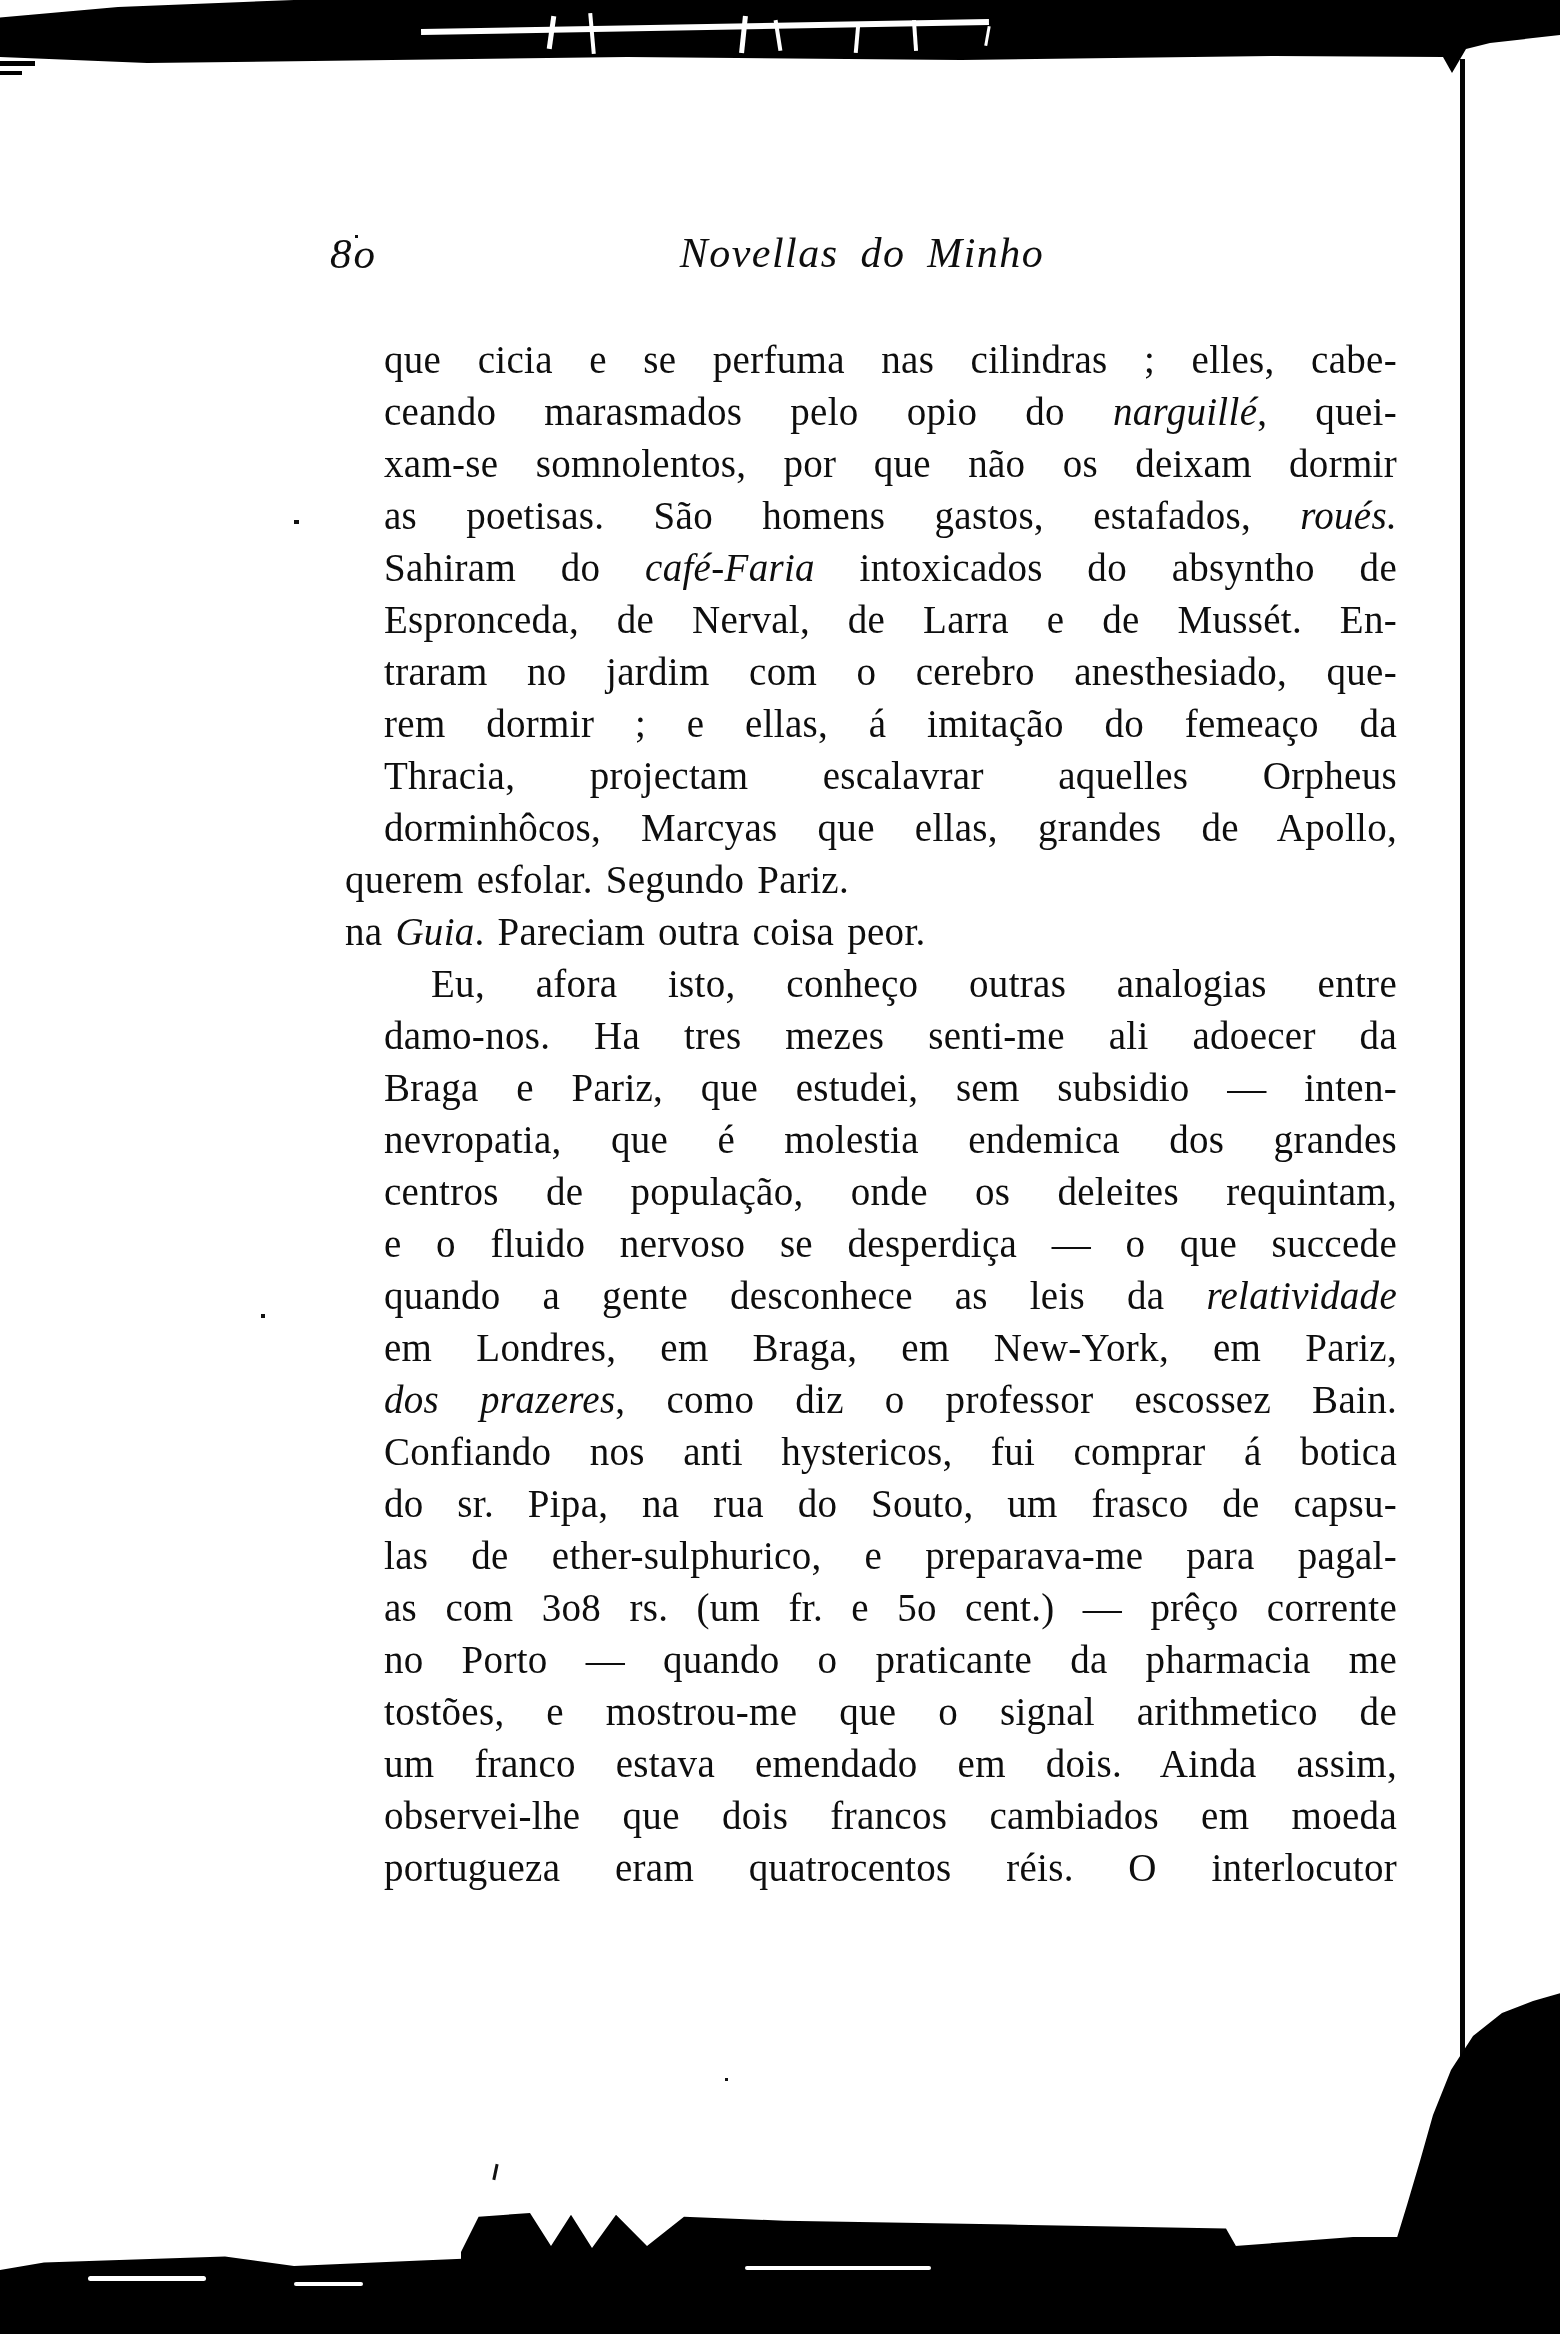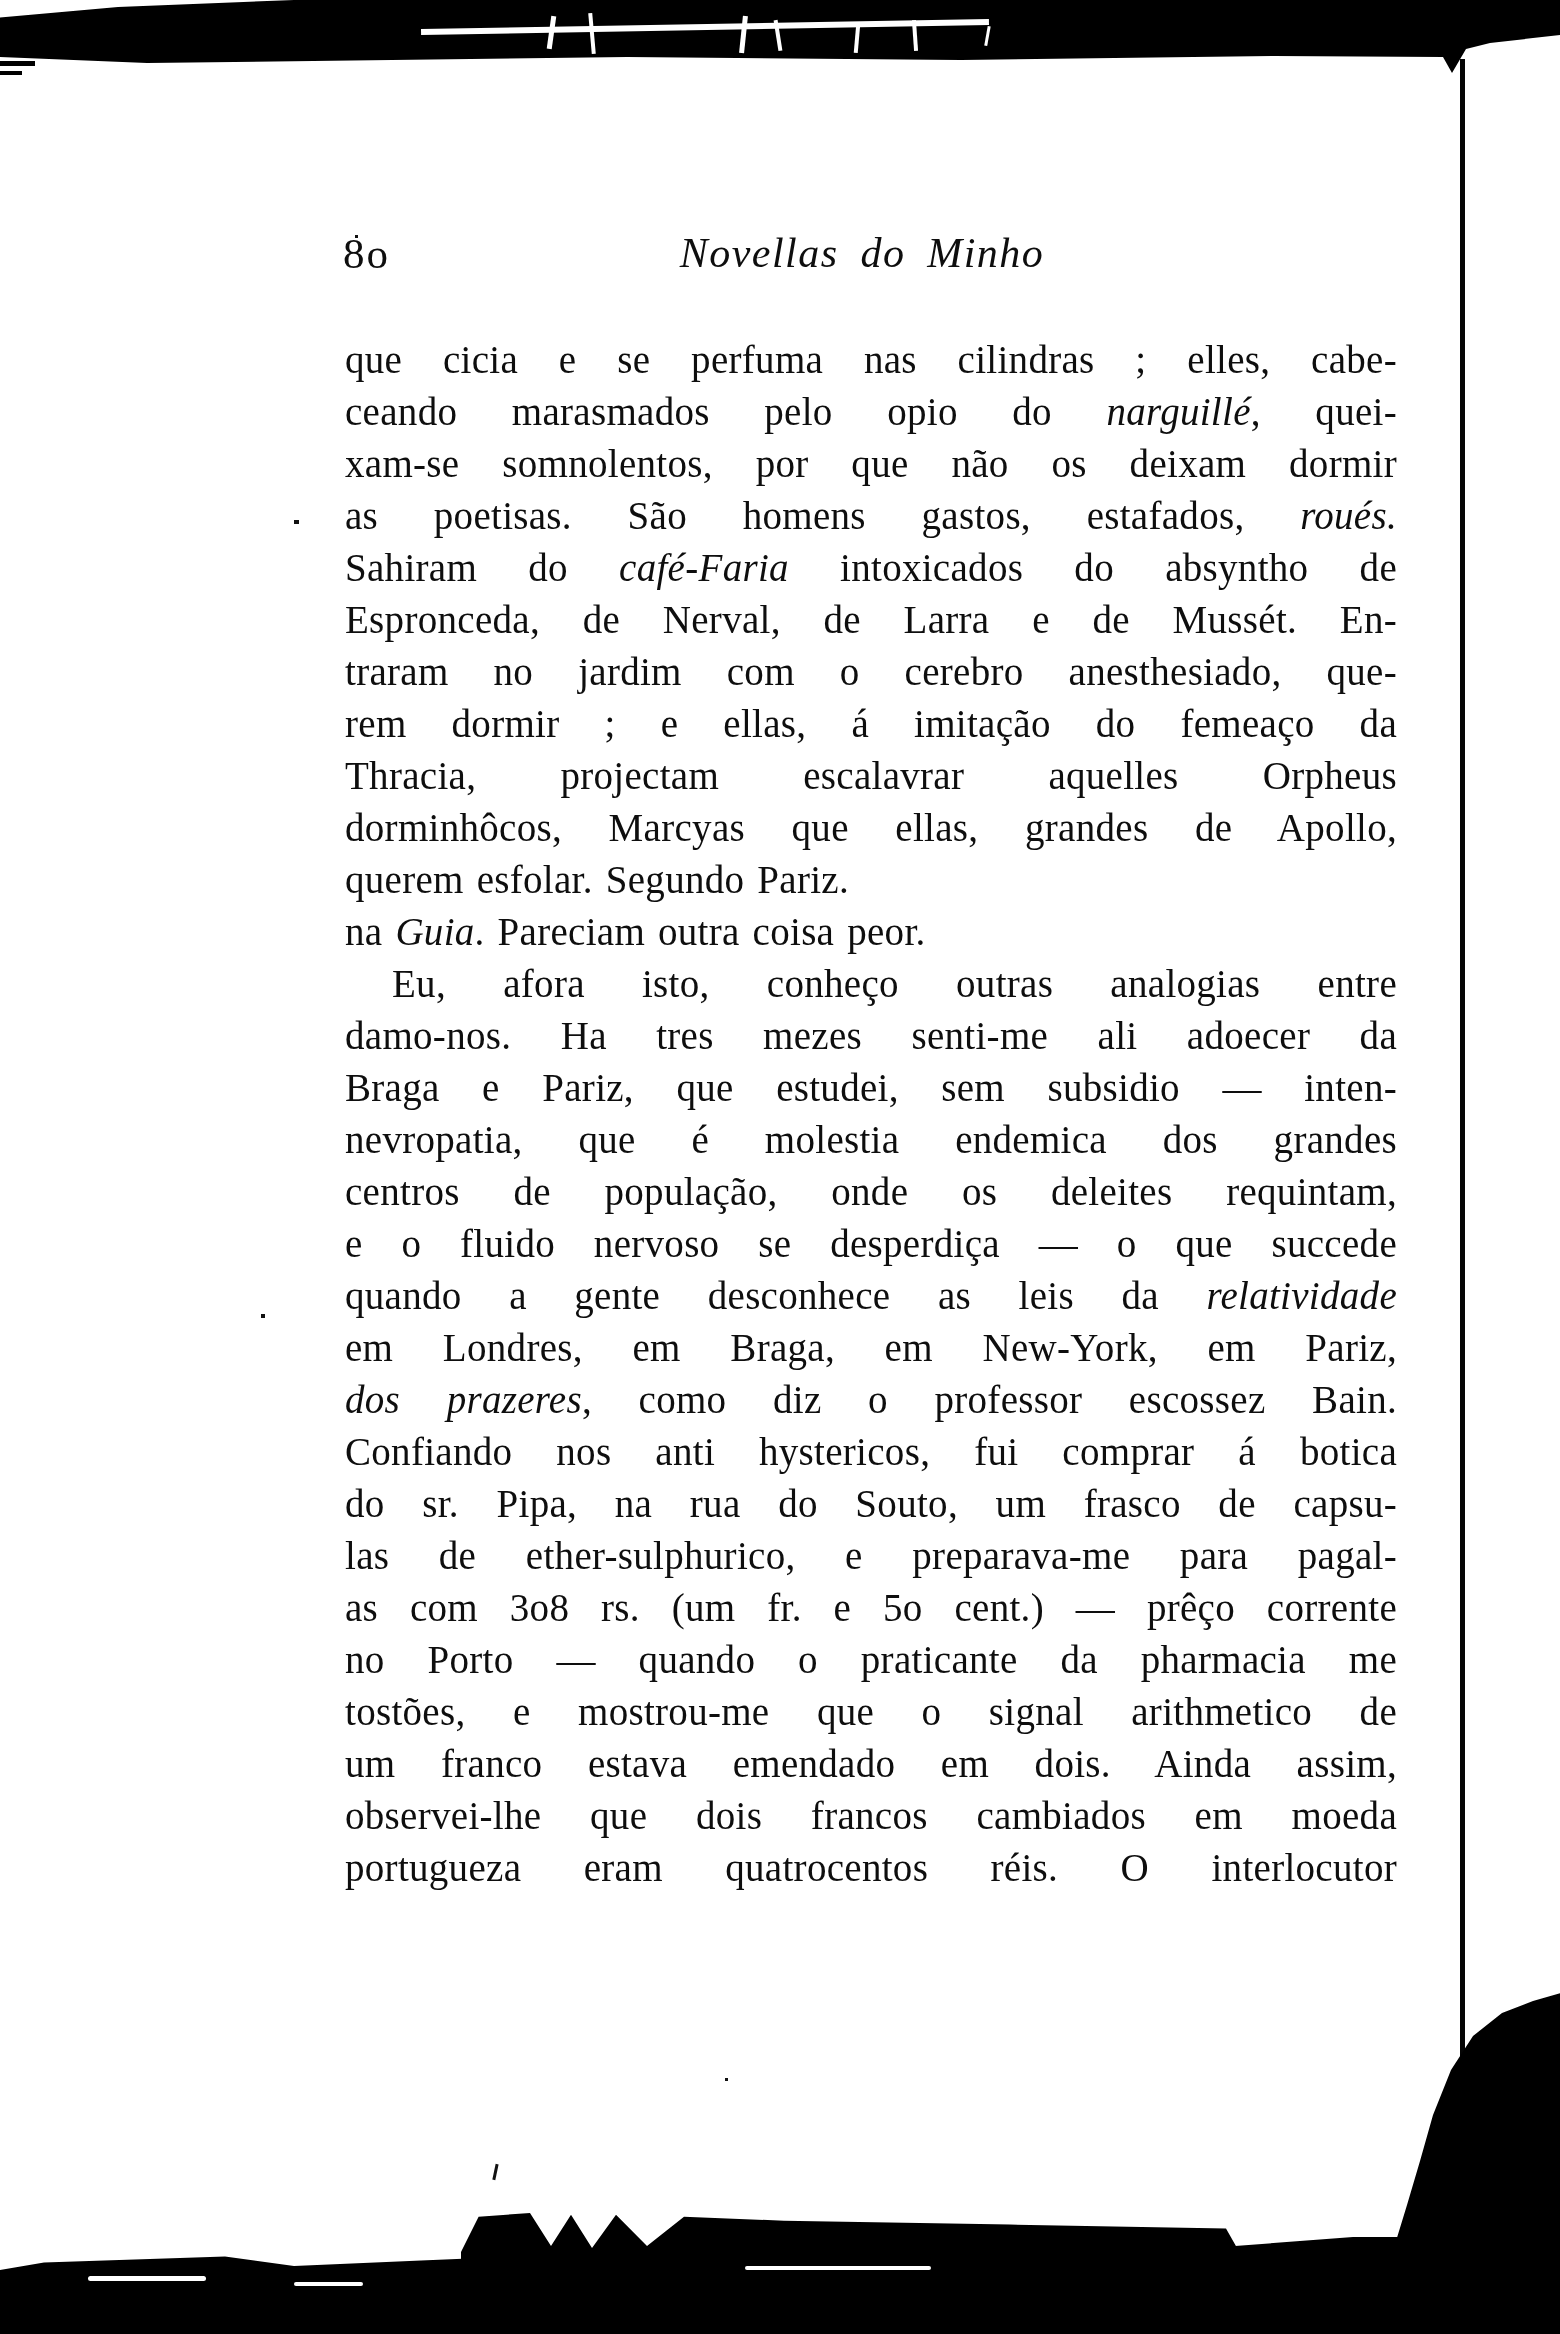--- a/index.html
+++ b/index.html
@@ -28,32 +28,32 @@
   }
   .bottom-wedge{
     position:absolute;left:1353px;top:1960px;width:208px;height:374px;background:var(--band,#000);
     clip-path:polygon(44px 374px,39px 294px,54px 245px,67px 201px,80px 155px,98px 110px,
       120px 76px,149px 53px,180px 41px,208px 33px,208px 374px);
   }
   .wspeck{position:absolute;background:#fff;border-radius:50%;}
   .speck{position:absolute;background:#111;}
   
   .header{position:absolute;left:323px;top:229px;width:1078px;height:59px;}
-  .page-num{position:absolute;left:20px;top:0;font-size:43px;letter-spacing:2px;}
+  .page-num{position:absolute;left:7px;top:0;font-style:italic;font-size:43px;letter-spacing:2px;}
   .running-title{
     position:absolute;left:50%;transform:translateX(-50%);top:0;
     font-style:italic;font-size:42px;letter-spacing:1.5px;word-spacing:9.8px;white-space:nowrap;
   }
   
   .text-block{
     position:absolute;left:345px;top:334px;width:1052px;
     font-size:39px;line-height:52px;letter-spacing:0.3px;word-spacing:2.9px;
   }
   .line{white-space:normal;}
-  .line.just{text-align:justify;text-align-last:justify;-moz-text-align-last:justify;}
+  .line.just{text-align:justify;text-align-last:justify;margin-left:39px;-moz-text-align-last:justify;}
   .line.ind{text-indent:47px;}
   .line i{font-style:italic;}
   .line sup{font-size:0.55em;vertical-align:0.5em;line-height:0;}
 </style>
 </head>
 <body>
 
 <div class="page">
 
   <div class="top-band">

